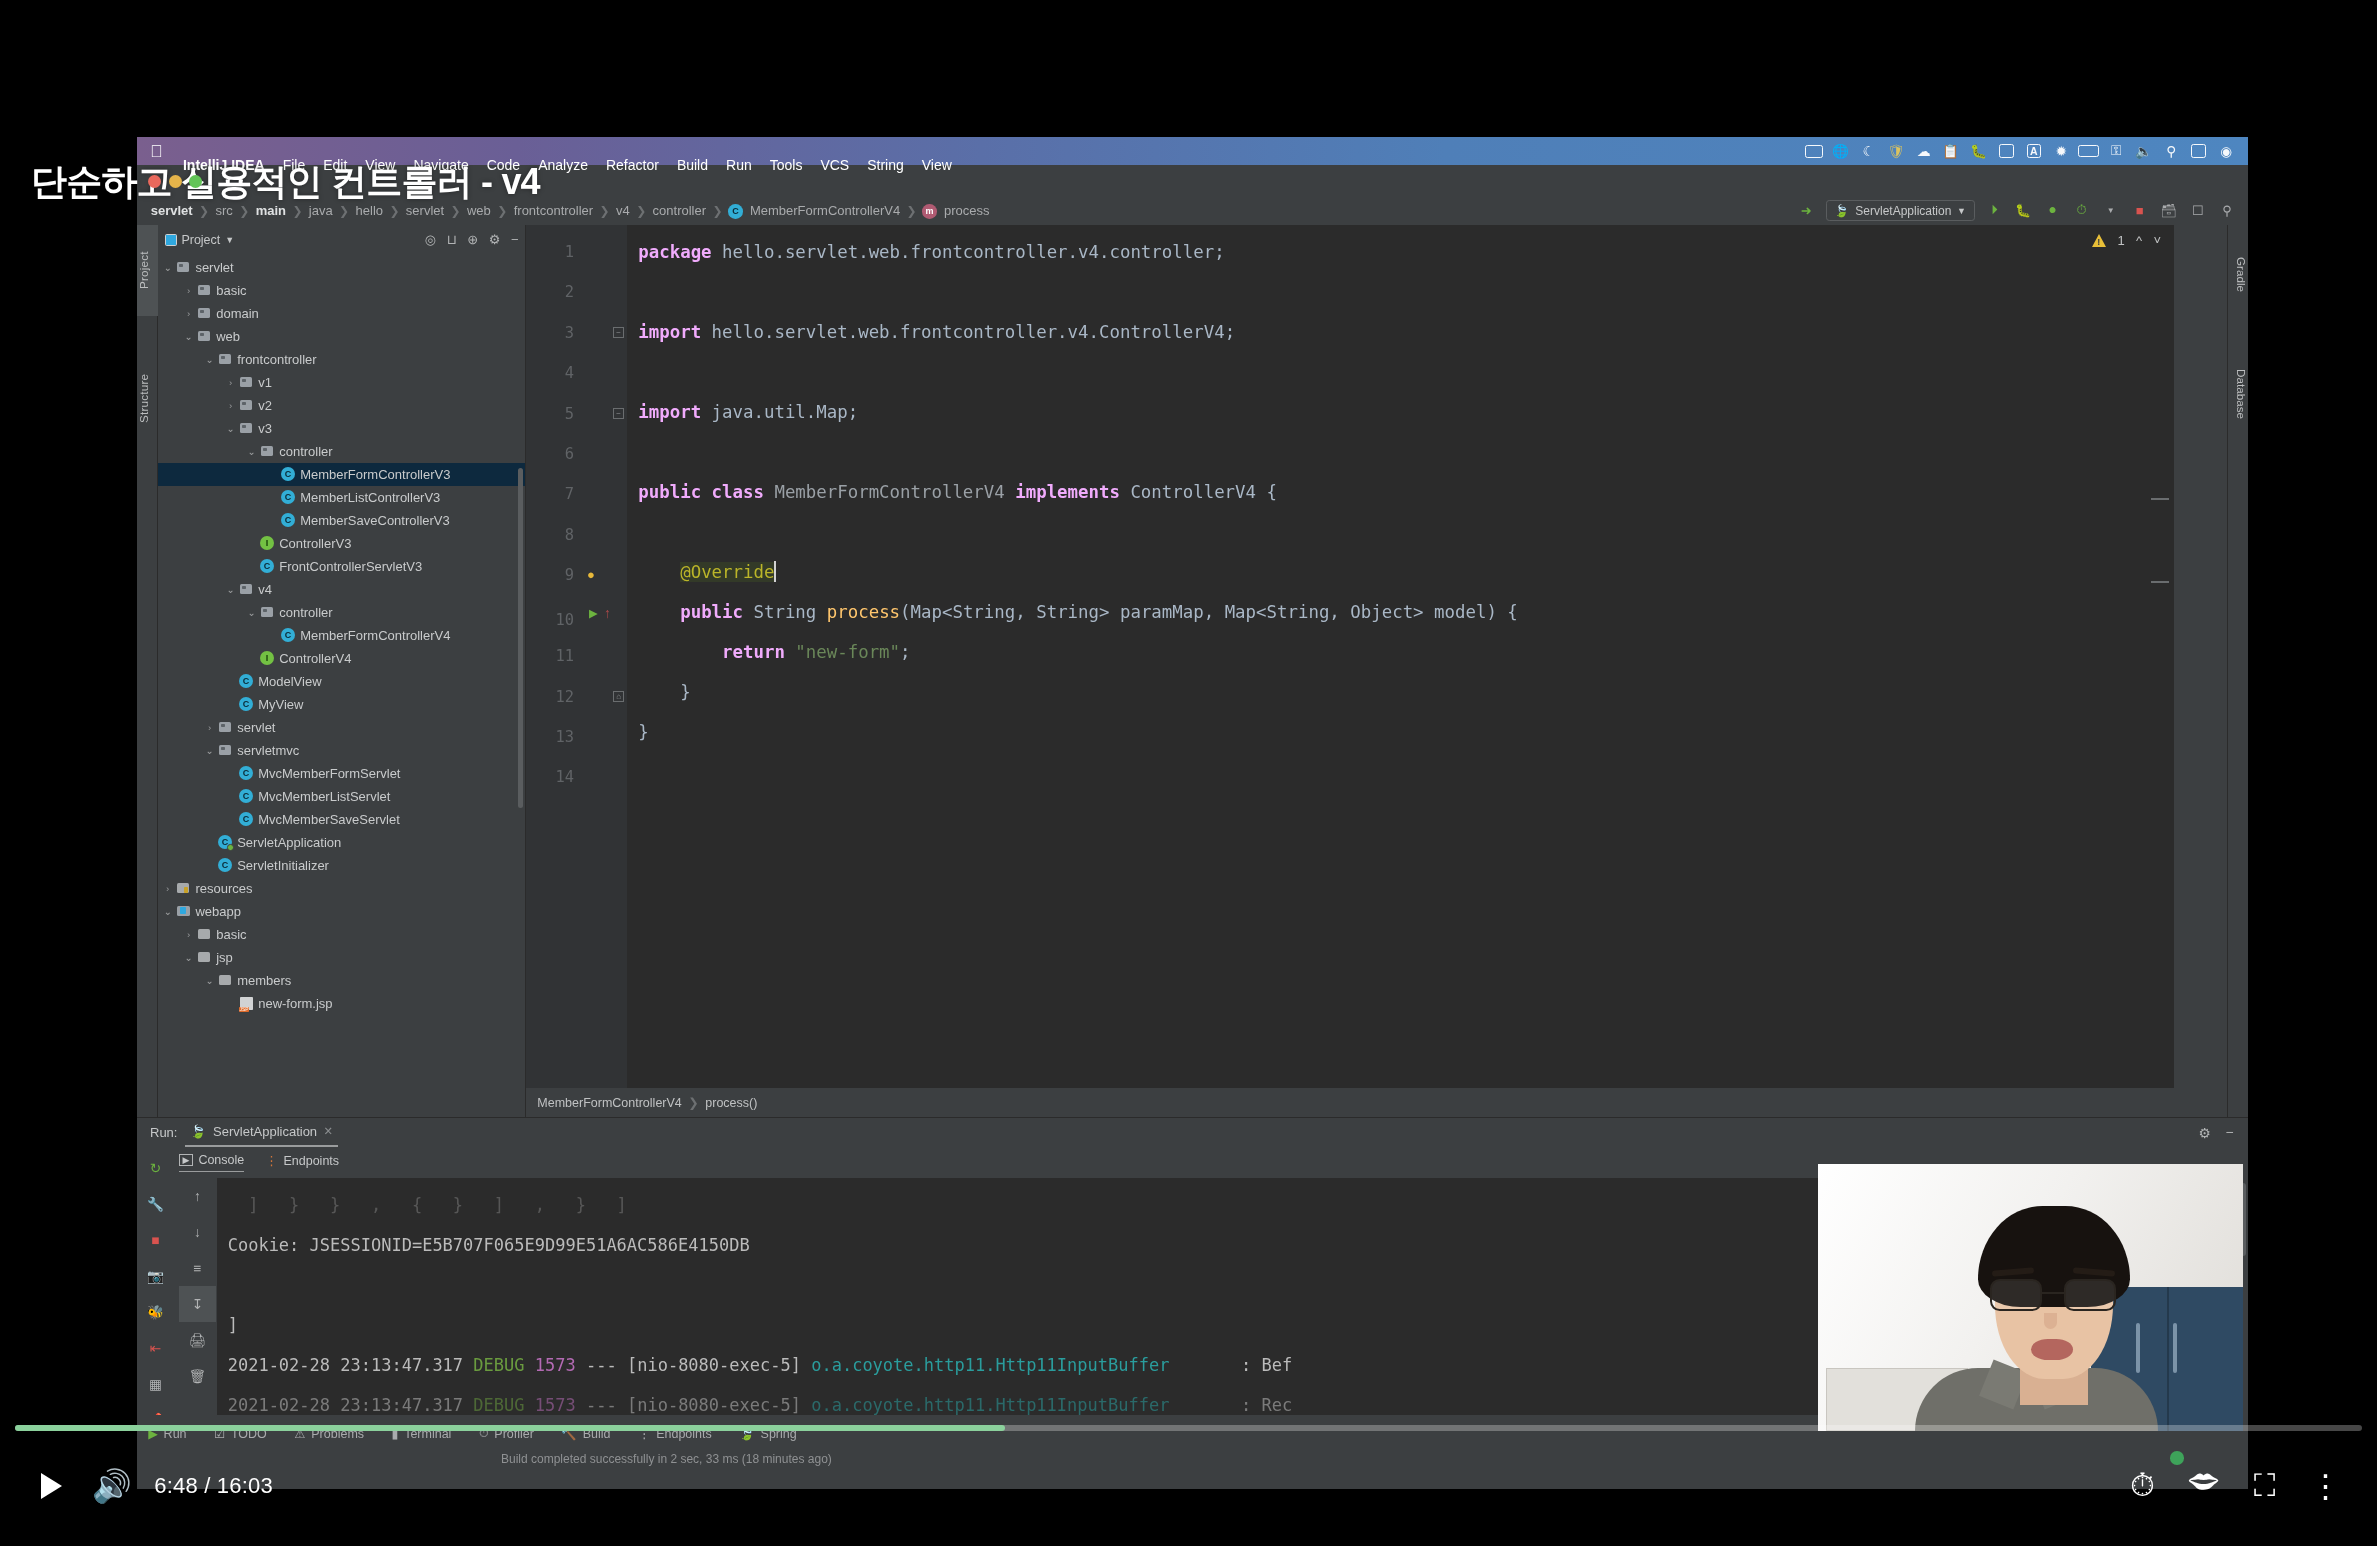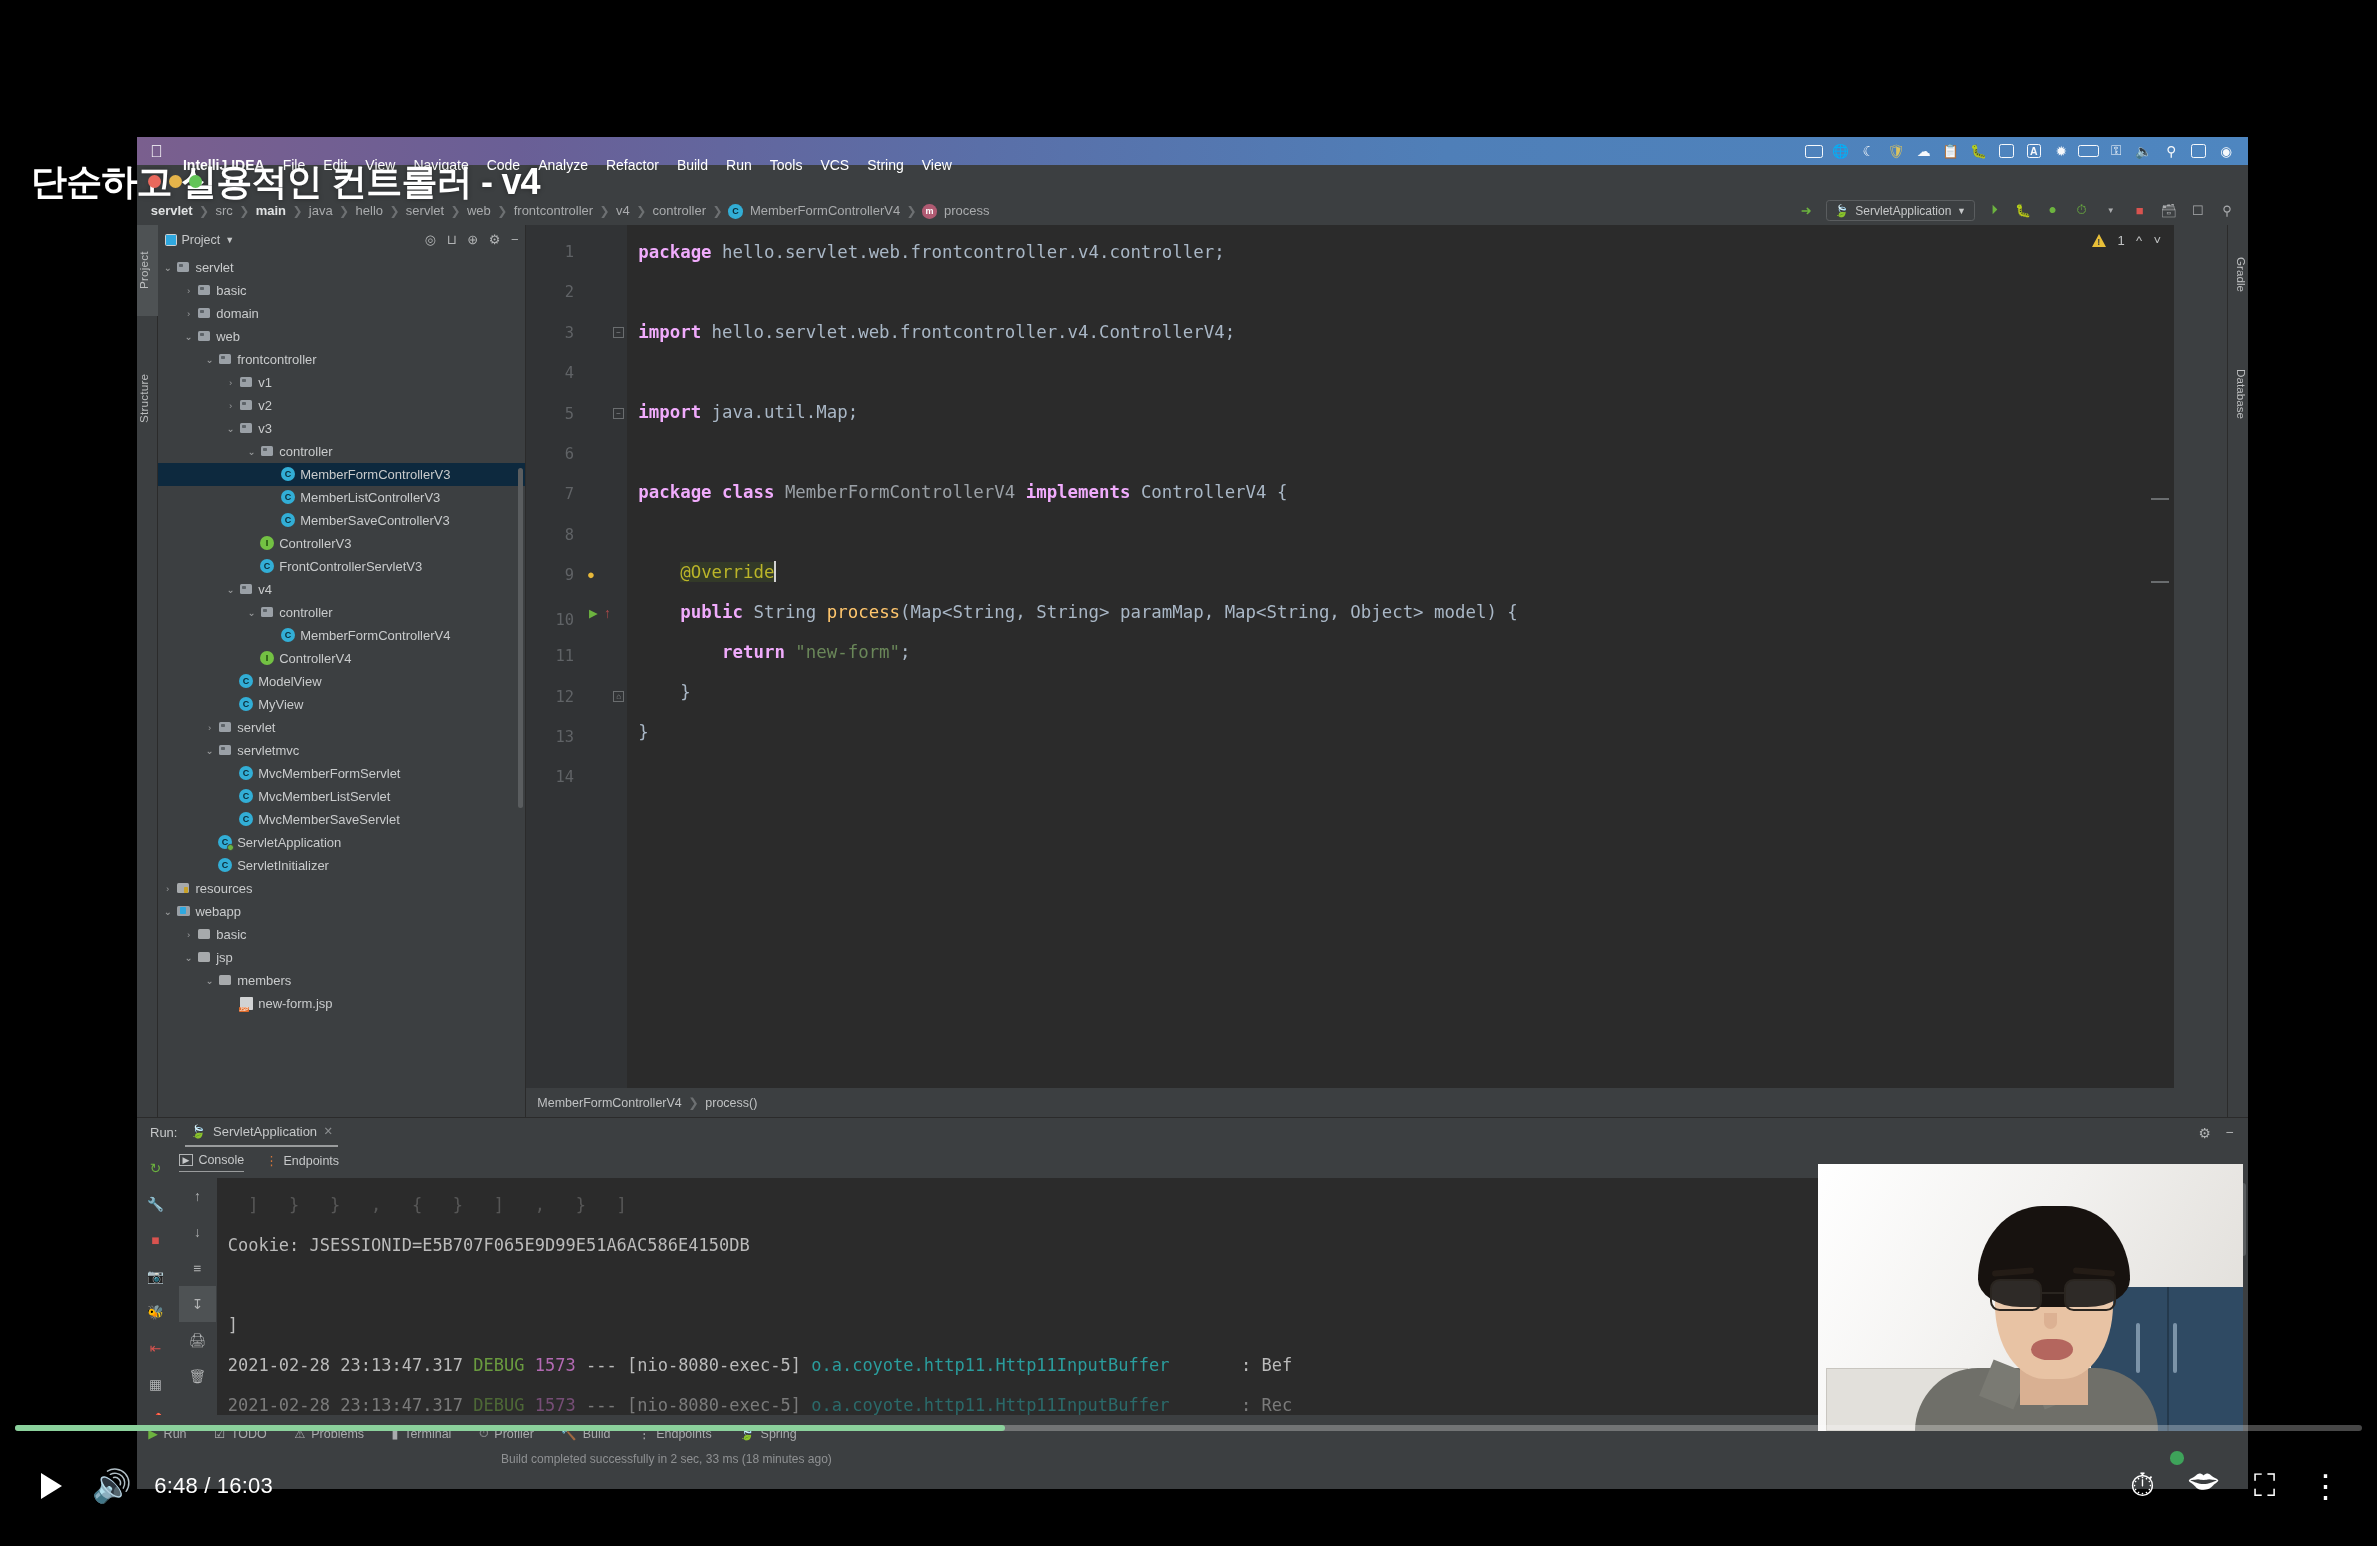--- a/index.html
+++ b/index.html
@@ -659,21 +659,21 @@
           <div class="gmark" style="left: 63px; top: 382px; color: rgb(108, 179, 63); font-size: 11.3px;">▶</div>
           <div class="gmark" style="left: 78px; top: 381px; color: rgb(176, 74, 74); font-size: 13.7px;">↑</div>
         </div>
       <div id="code">
         <div class="cl"><span class="kw">package</span><span> hello.servlet.web.frontcontroller.v4.controller;</span></div>
         <div class="cl"> </div>
         <div class="cl"><span class="kw">import</span><span> hello.servlet.web.frontcontroller.v4.ControllerV4;</span></div>
         <div class="cl"> </div>
         <div class="cl"><span class="kw">import</span><span> java.util.Map;</span></div>
         <div class="cl"> </div>
-        <div class="cl"><span class="kw">package class</span><span class="cls-n" style="color:#9aa0a6;"> MemberFormControllerV4 </span><span class="kw">implements</span><span> ControllerV4 {</span></div>
+        <div class="cl"><span class="kw">public class</span><span class="cls-n" style="color:#9aa0a6;"> MemberFormControllerV4 </span><span class="kw">implements</span><span> ControllerV4 {</span></div>
         <div class="cl"> </div>
         <div class="cl">    <span class="ann annbg">@Override</span><span class="caret"></span></div>
         <div class="cl">    <span class="kw">public</span><span> String </span><span class="mth">process</span><span>(Map&lt;String, String&gt; paramMap, Map&lt;String, Object&gt; model) {</span></div>
         <div class="cl">        <span class="kw">return</span><span class="str"> "new-form"</span><span>;</span></div>
         <div class="cl">    <span>}</span></div>
         <div class="cl"><span>}</span></div>
         <div class="cl"> </div>
       </div>
 
       <div id="inspect">

